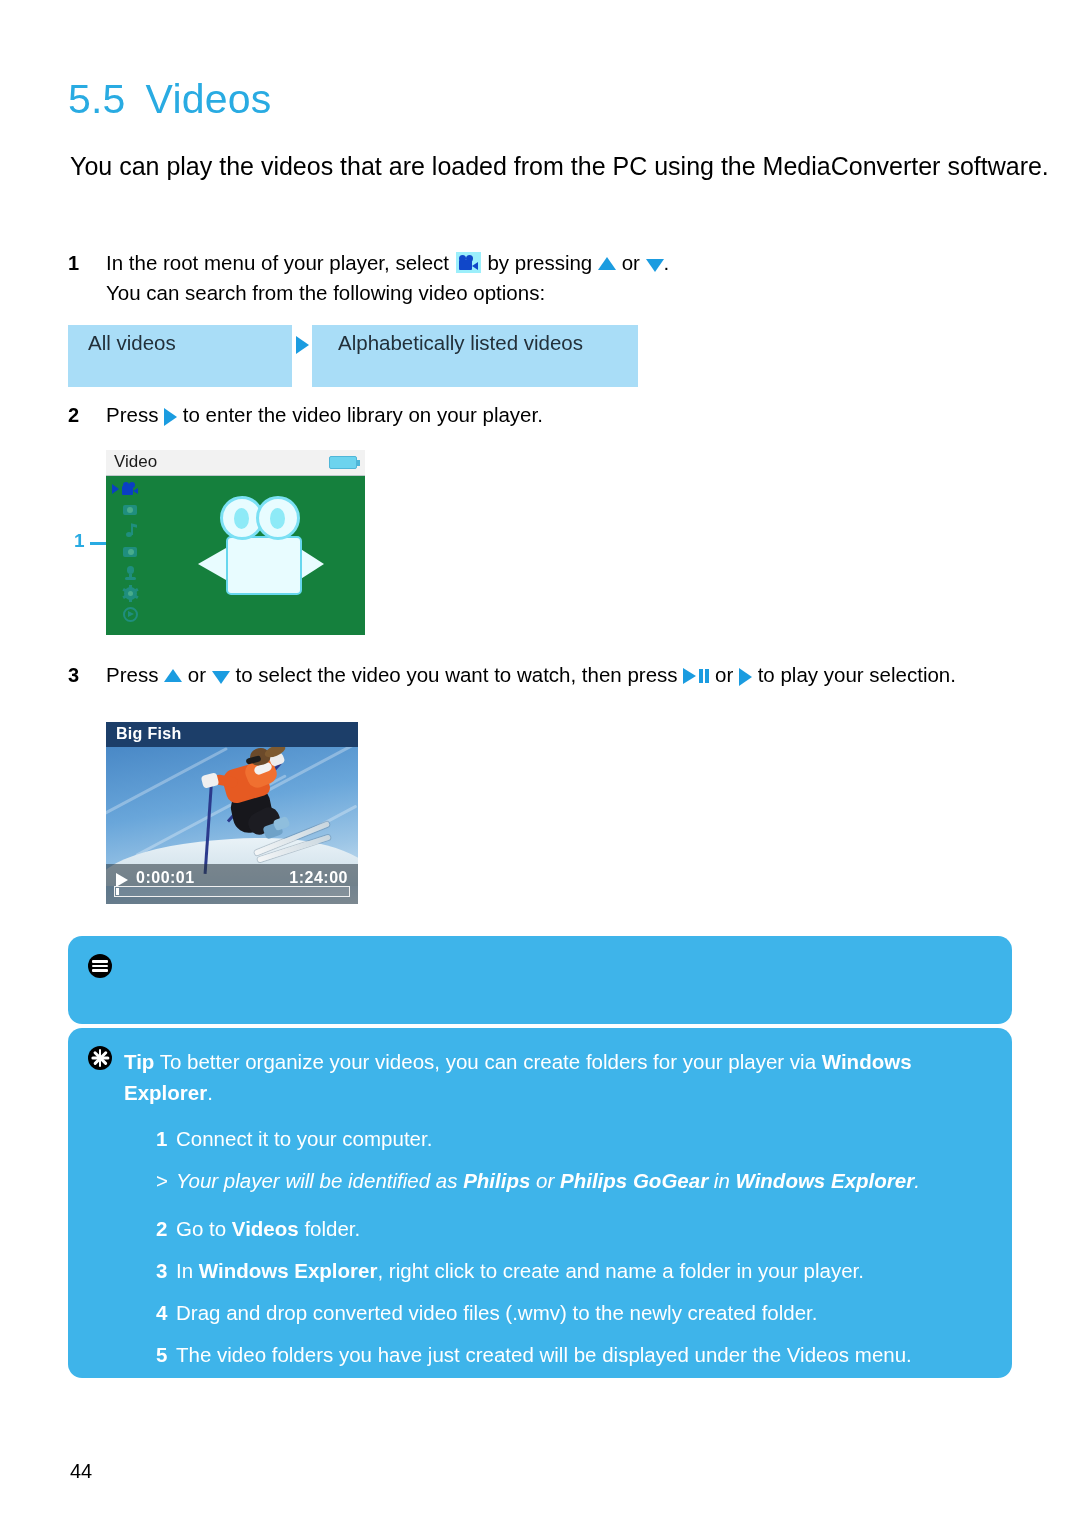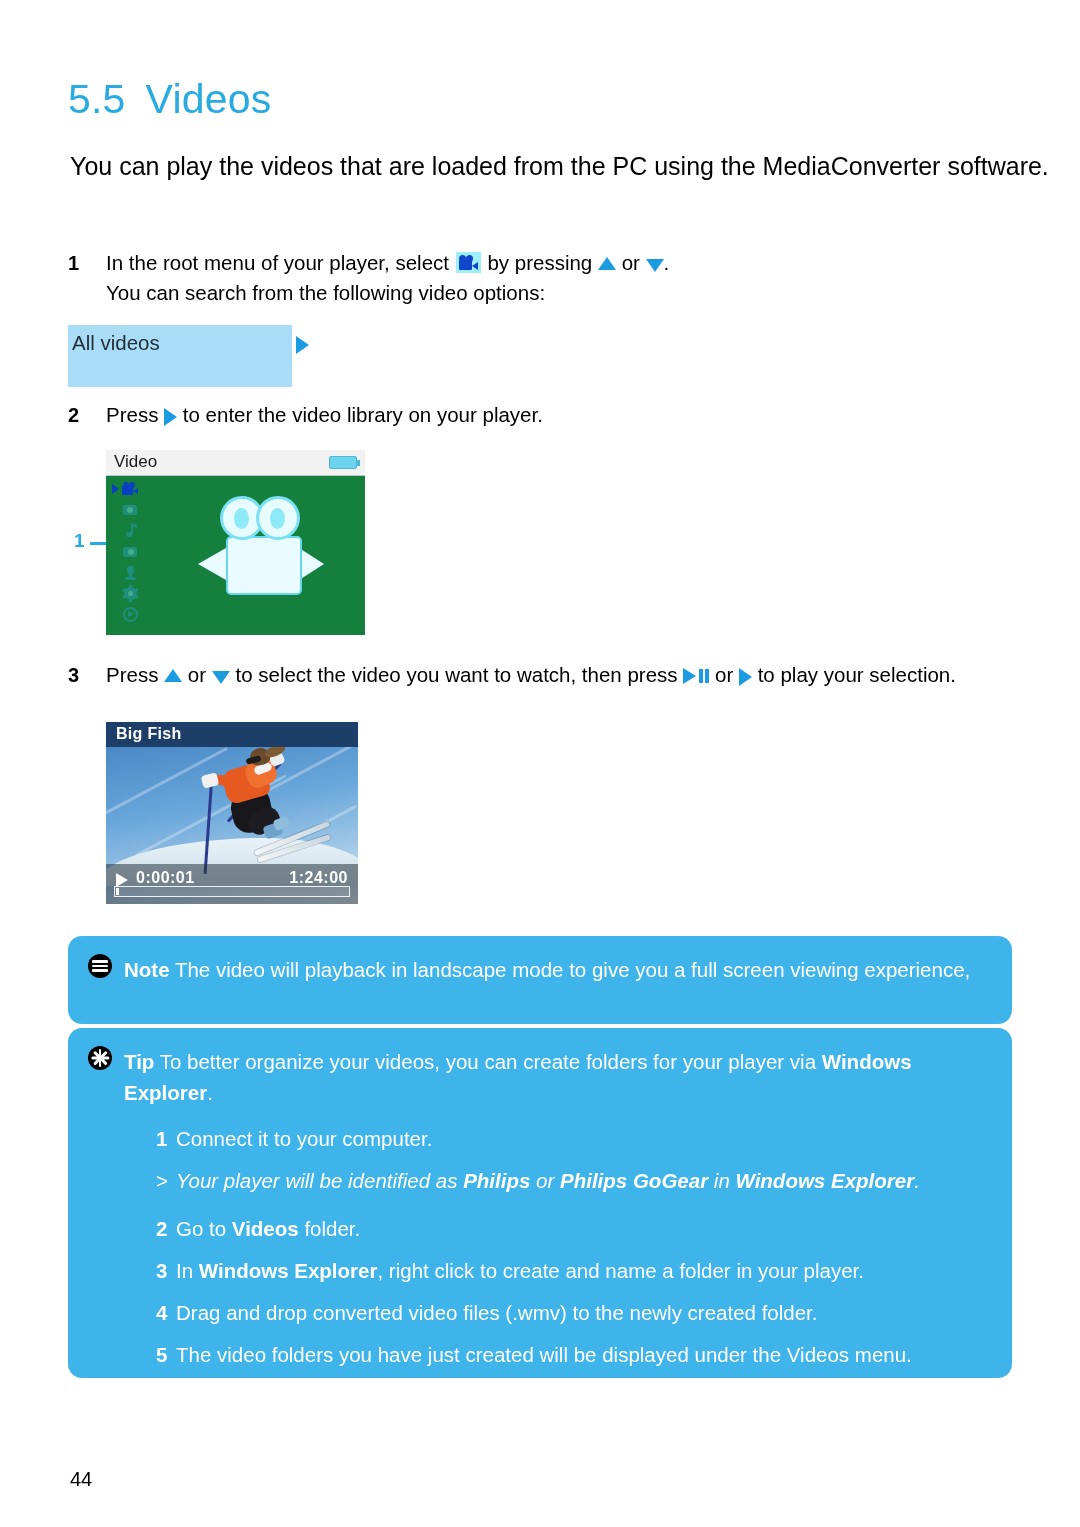--- a/index.html
+++ b/index.html
@@ -169,21 +169,21 @@
     height: 62px;
   }
   .opt-cell {
     position: absolute;
     top: 0;
     height: 62px;
     background: #A9DDF7;
     font-size: 20.5px;
     color: #22303A;
     box-sizing: border-box;
-    padding: 6px 0 0 4px;
+    padding: 6px 0 0 20px;
   }
   .opt-cell.c1 { left: 0; width: 224px; }
   .opt-cell.c2 { left: 244px; width: 326px; padding-left: 26px; }
   .opt-arrow {
     position: absolute;
     left: 228px;
     top: 11px;
     width: 0; height: 0;
     border-top: 9px solid transparent;
     border-bottom: 9px solid transparent;
@@ -703,21 +703,20 @@
     font-style: italic;
   }
   .tipstep.sub .idx { font-weight: normal; }
 
   .pagenum {
     position: absolute;
     left: 70px;
     top: 1460px;
     font-size: 20px;
     color: #000;
-    margin-top: 8px;
   }
 </style>
 </head>
 <body>
 
 <div class="page">
 
   <div class="h1">
     <span class="num">5.5</span><span>Videos</span>
   </div>
@@ -737,20 +736,21 @@
       <span>or</span>
       <span class="tri-dn"></span><span>.</span>
       <br>
       <span>You can search from the following video options:</span>
     </span>
   </div>
 
   <div class="opt-table">
     <div class="opt-cell c1">All videos</div>
     <div class="opt-arrow"></div>
+    <div class="opt-cell c2">Alphabetically listed videos</div>
   </div>
 
   <div class="step" style="left:68px; top:400px; width:940px;">
     <span class="idx">2</span>
     <span class="body">
       <span>Press</span>
       <span class="tri-rt"></span>
       <span>to enter the video library on your player.</span>
     </span>
   </div>
@@ -867,21 +867,20 @@
         </span>
     </div>
   </div>
 
   <div class="cbox" style="top:936px; height:88px;">
     <span class="ico ico-note" style="top:18px;">
       <span class="b b1"></span>
         <span class="b b2"></span>
         <span class="b b3"></span>
     </span>
-    <span class="txt"><b>Note</b><span> The video will playback in landscape mode to give you a full screen viewing experience,</span></span>
   </div>
 
   <div class="cbox" style="top:1028px; height:350px;">
     <span class="ico ico-tip" style="top:18px;">
       <span class="s s1"></span>
         <span class="s s2"></span>
         <span class="s s3"></span>
         <span class="s s4"></span>
     </span>
     <span class="txt" style="padding-bottom:4px;"><b>Tip</b><span> To better organize your videos, you can create folders for your player via </span><b>Windows Explorer</b><span>.</span></span>

